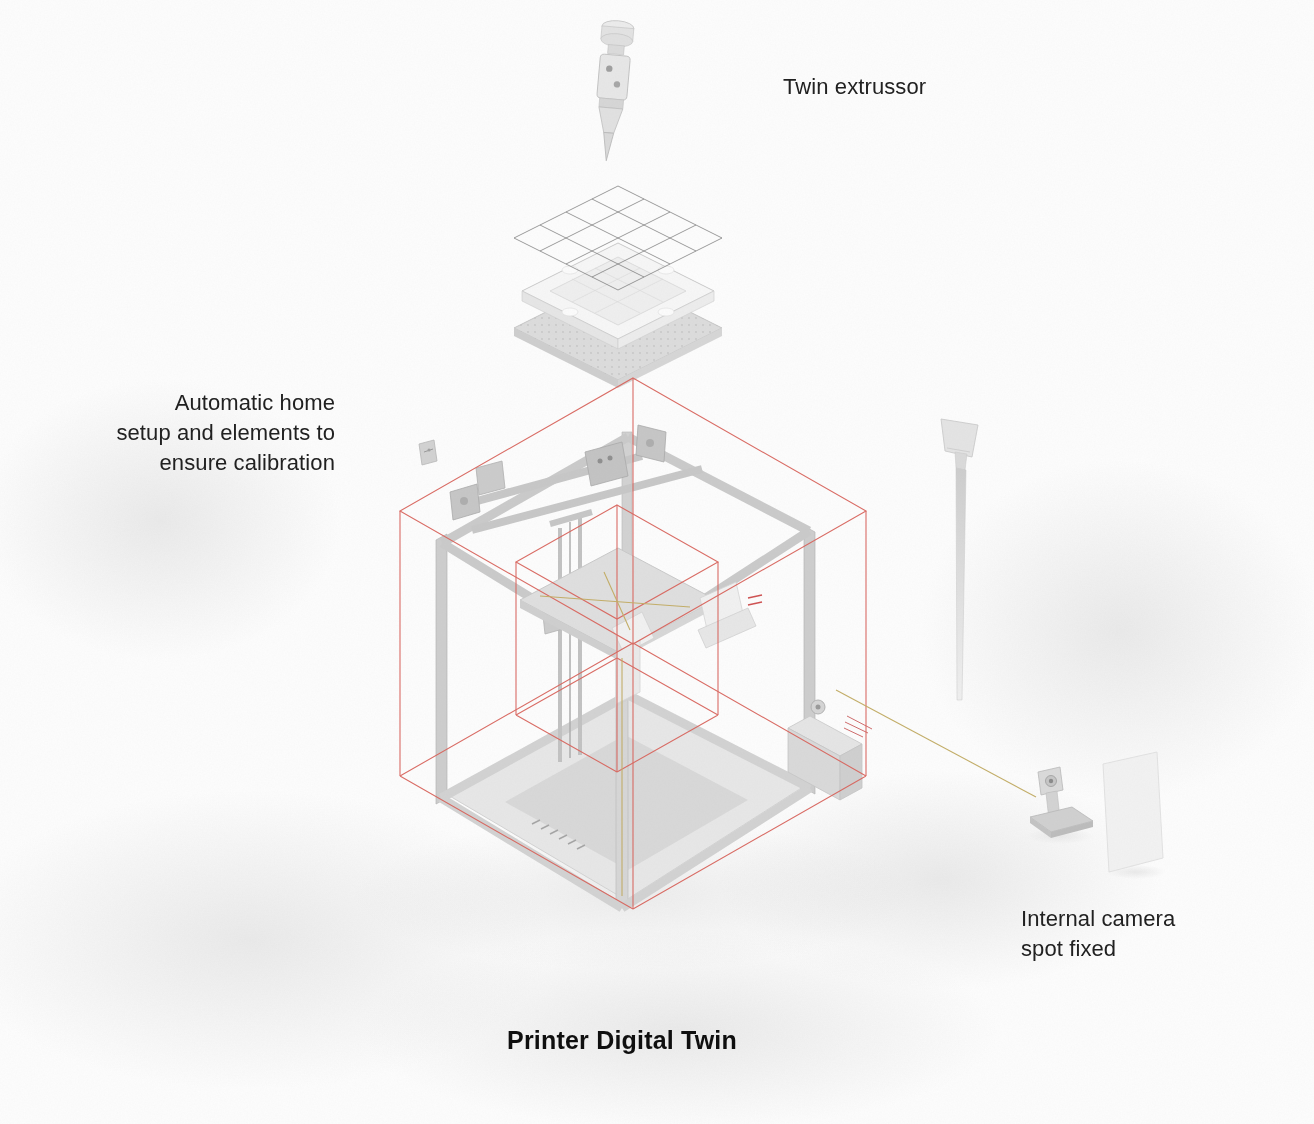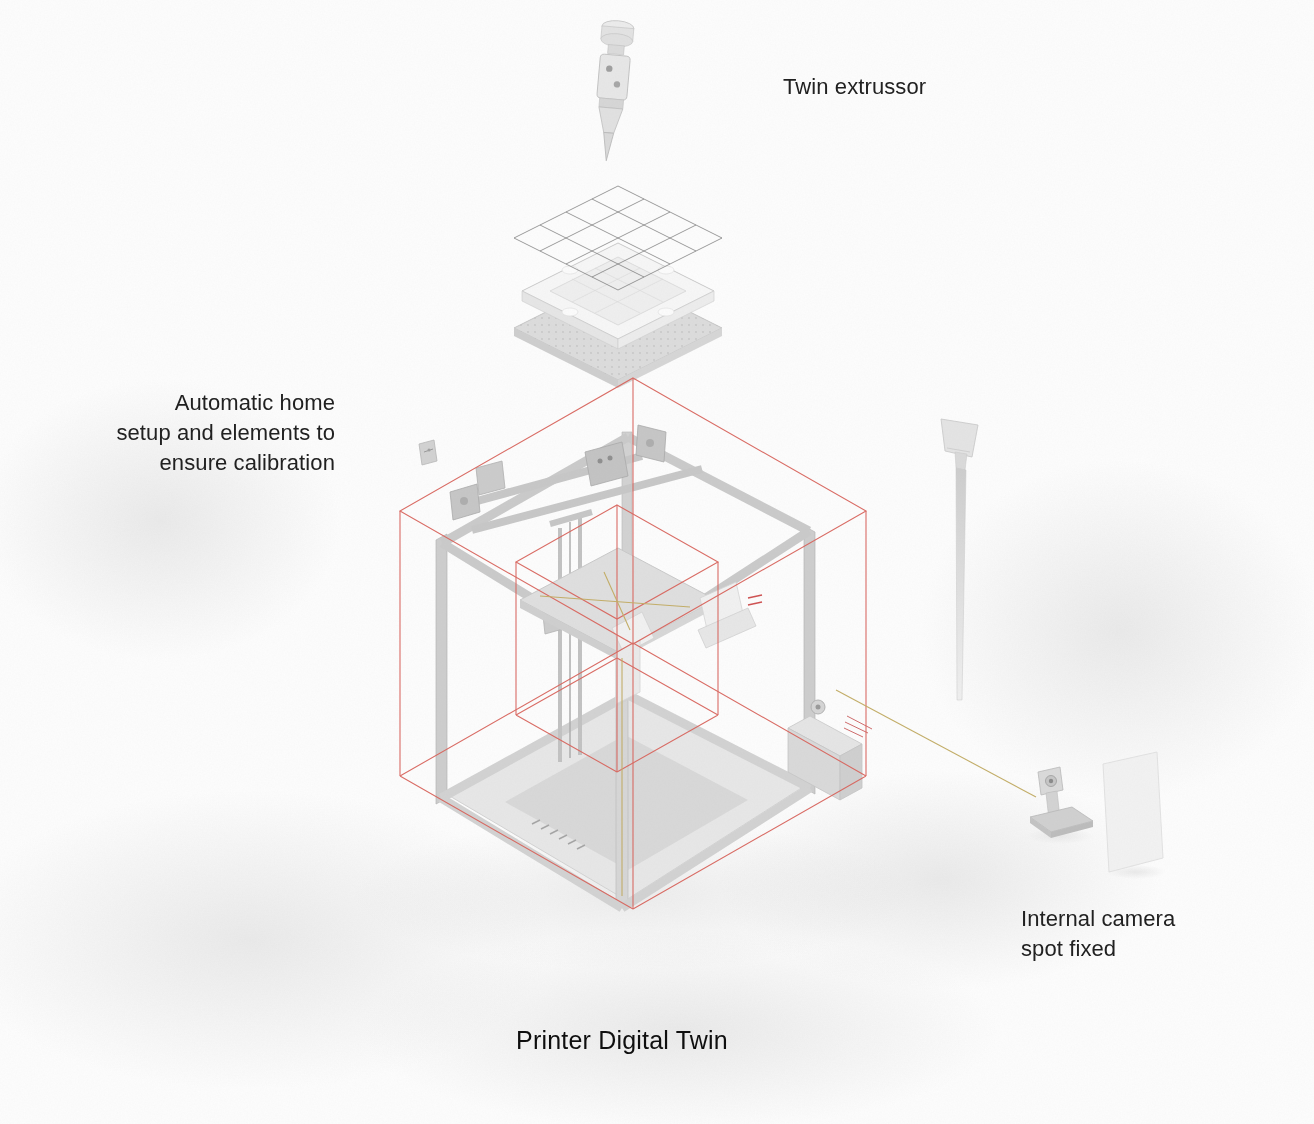--- a/index.html
+++ b/index.html
@@ -1,21 +1,21 @@
 <!DOCTYPE html>
 <html><head>
 <meta charset="utf-8">
 <style>
   html,body{margin:0;padding:0;background:#ffffff;}
   body{font-family:"Liberation Sans",sans-serif;}
   .stage{position:relative;width:1314px;height:1124px;background:#fdfdfd;overflow:hidden;}
   .scene{position:absolute;left:0;top:0;width:1314px;height:1124px;}
   .label{position:absolute;font-size:22px;line-height:30px;color:#212121;white-space:pre-line;letter-spacing:.1px;}
   .label.right{text-align:right;}
-  .title{position:absolute;font-size:25px;font-weight:400;color:#0f0f0f;text-align:center;letter-spacing:.2px;}
+  .title{position:absolute;font-size:25px;font-weight:700;color:#0f0f0f;text-align:center;letter-spacing:.2px;}
 </style>
 </head>
 <body>
 
 <div class="stage">
 
   <svg class="scene" viewBox="0 0 1314 1124">
     <defs>
       <radialGradient id="blotch">
           <stop offset="0" stop-color="#bdbdbd" stop-opacity="0.30"></stop>

